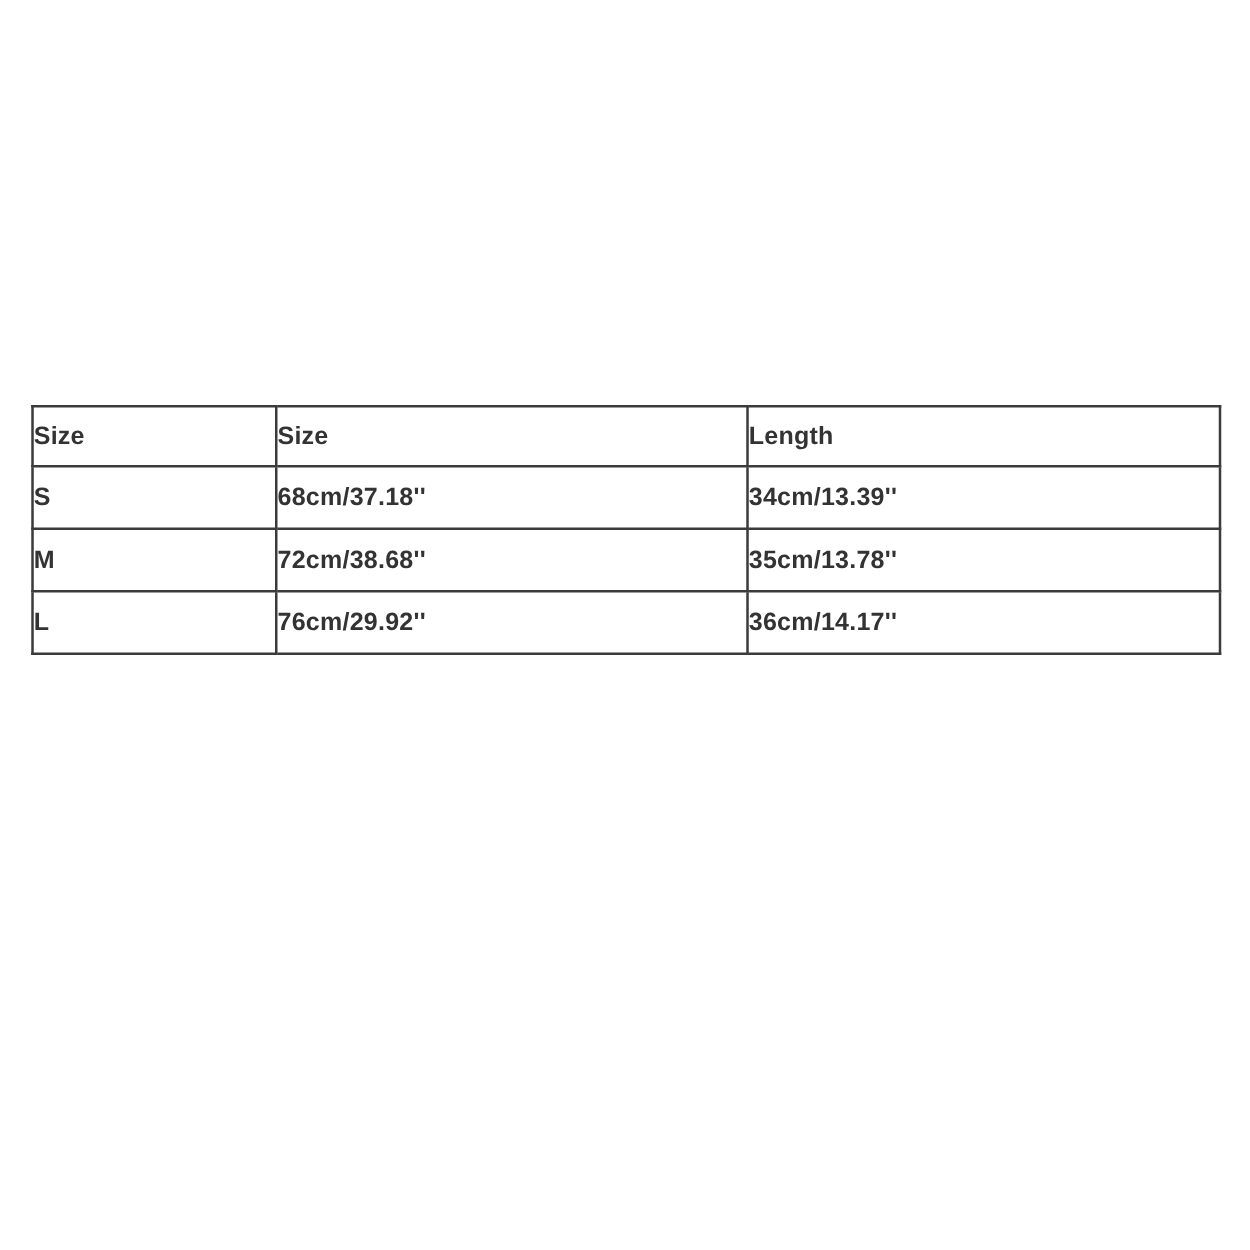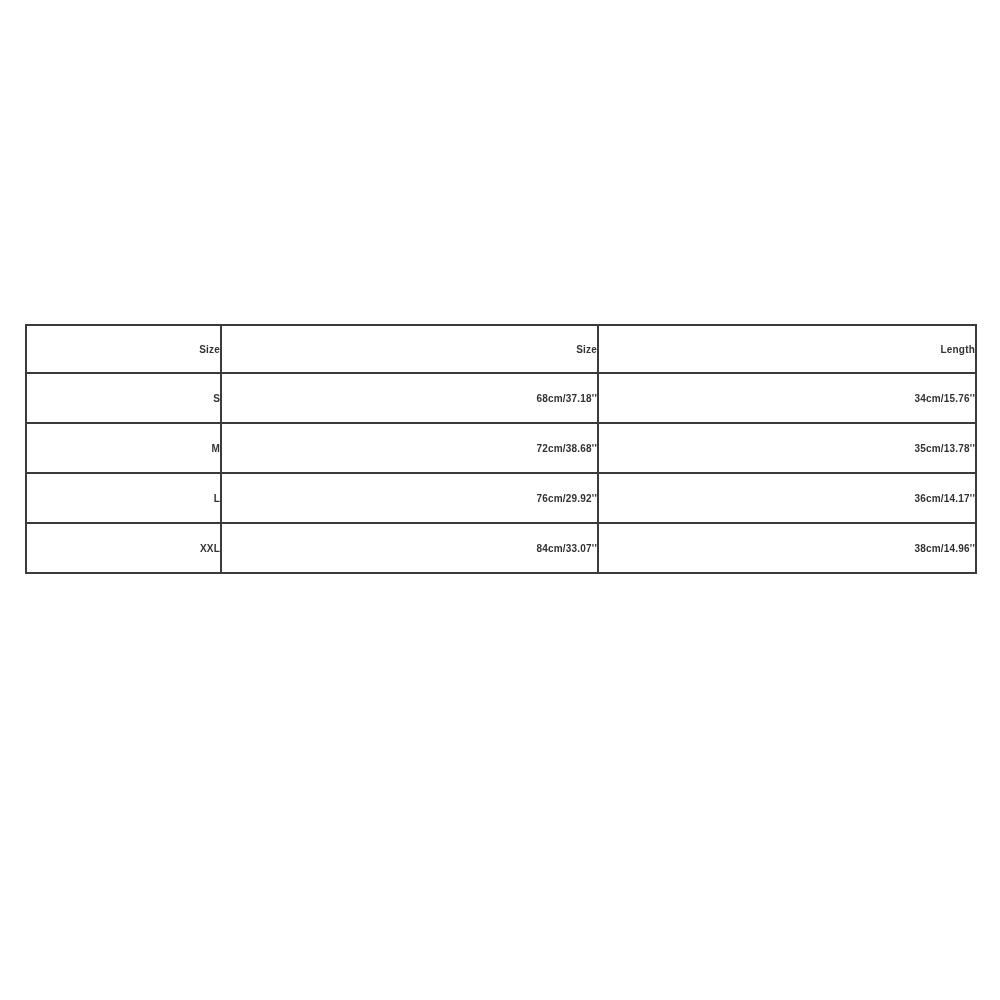--- a/index.html
+++ b/index.html
@@ -21,23 +21,23 @@
   }
   table.size-chart {
     border-collapse: collapse;
     table-layout: fixed;
     width: 950px;
     background: #ffffff;
   }
   table.size-chart th,
   table.size-chart td {
     border: 2px solid #3b3b3b;
-    text-align: right;
+    text-align: left;
     vertical-align: middle;
-    font-size: 10px;
+    font-size: 20px;
     font-weight: bold;
     color: #333333;
     padding: 0;
     letter-spacing: 0.2px;
   }
   table.size-chart th {
     height: 46px;
   }
   table.size-chart td {
     height: 48px;
@@ -57,32 +57,27 @@
       <tr>
         <th>Size</th>
         <th>Size</th>
         <th>Length</th>
       </tr>
     </thead>
     <tbody>
       <tr>
         <td>S</td>
         <td>68cm/37.18''</td>
-        <td>34cm/15.76''</td>
+        <td>34cm/13.39''</td>
       </tr>
       <tr>
         <td>M</td>
         <td>72cm/38.68''</td>
         <td>35cm/13.78''</td>
       </tr>
       <tr>
         <td>L</td>
         <td>76cm/29.92''</td>
         <td>36cm/14.17''</td>
       </tr>
-      <tr>
-        <td>XXL</td>
-        <td>84cm/33.07''</td>
-        <td>38cm/14.96''</td>
-      </tr>
     </tbody>
   </table>
 </div>
 
 </body></html>

